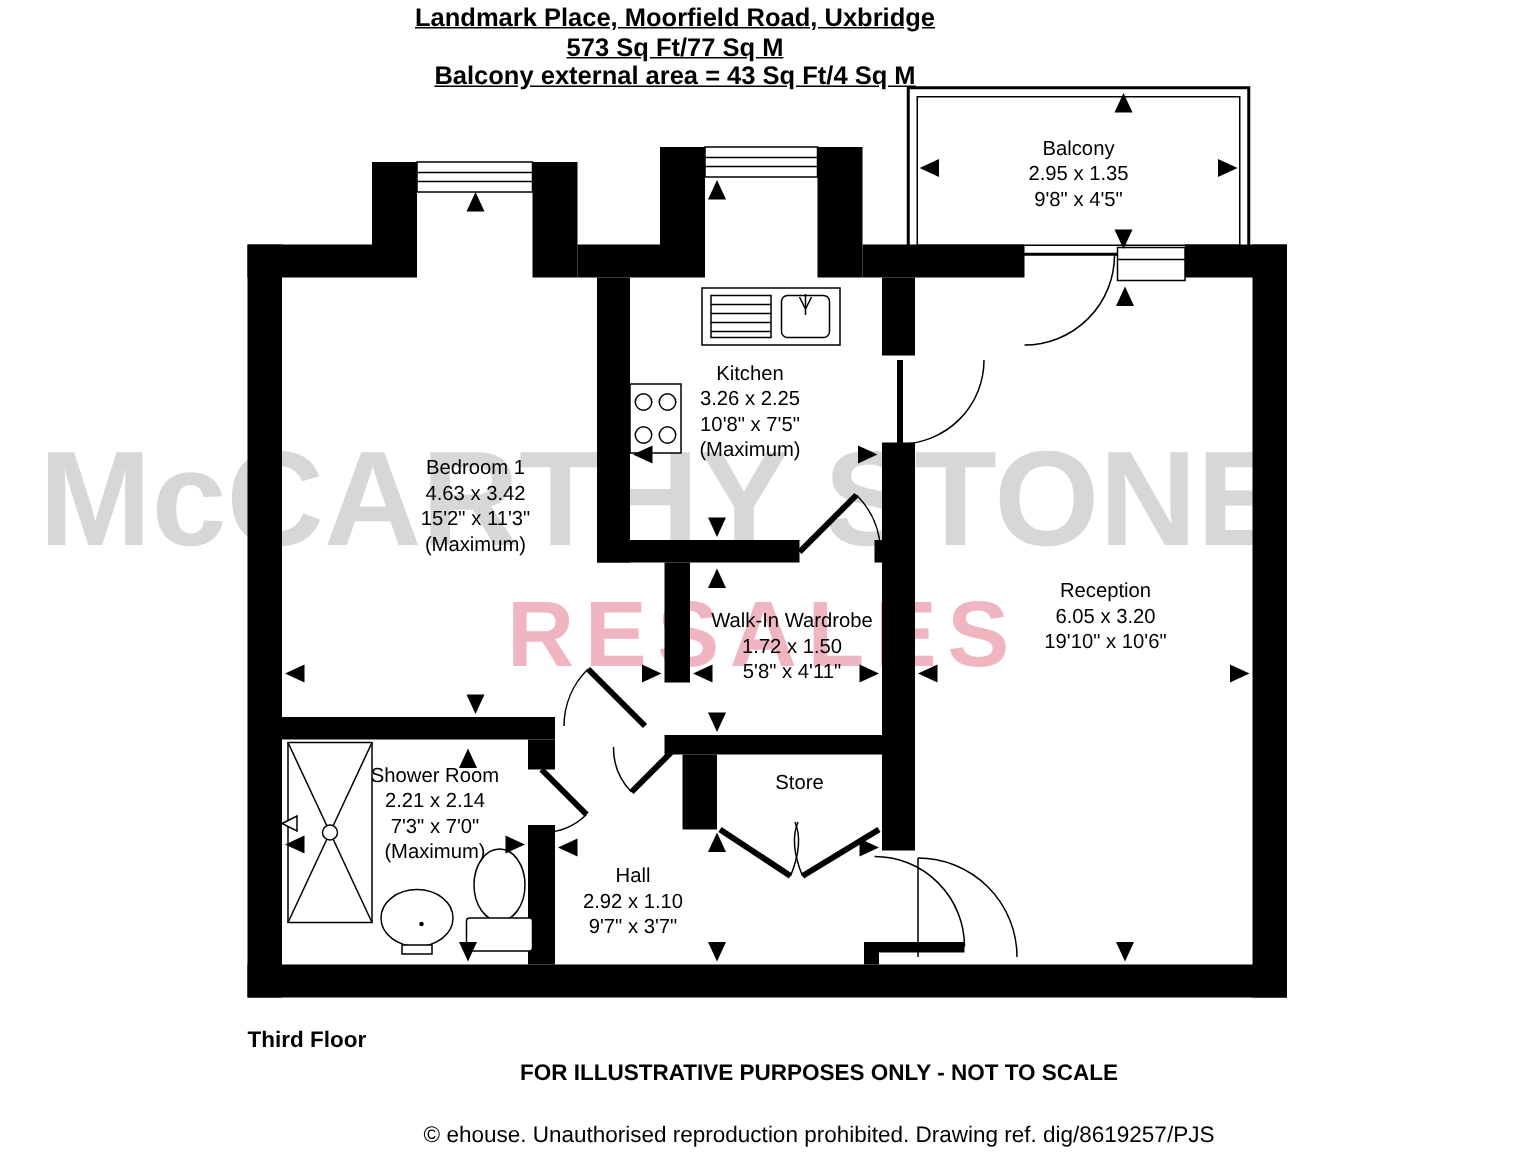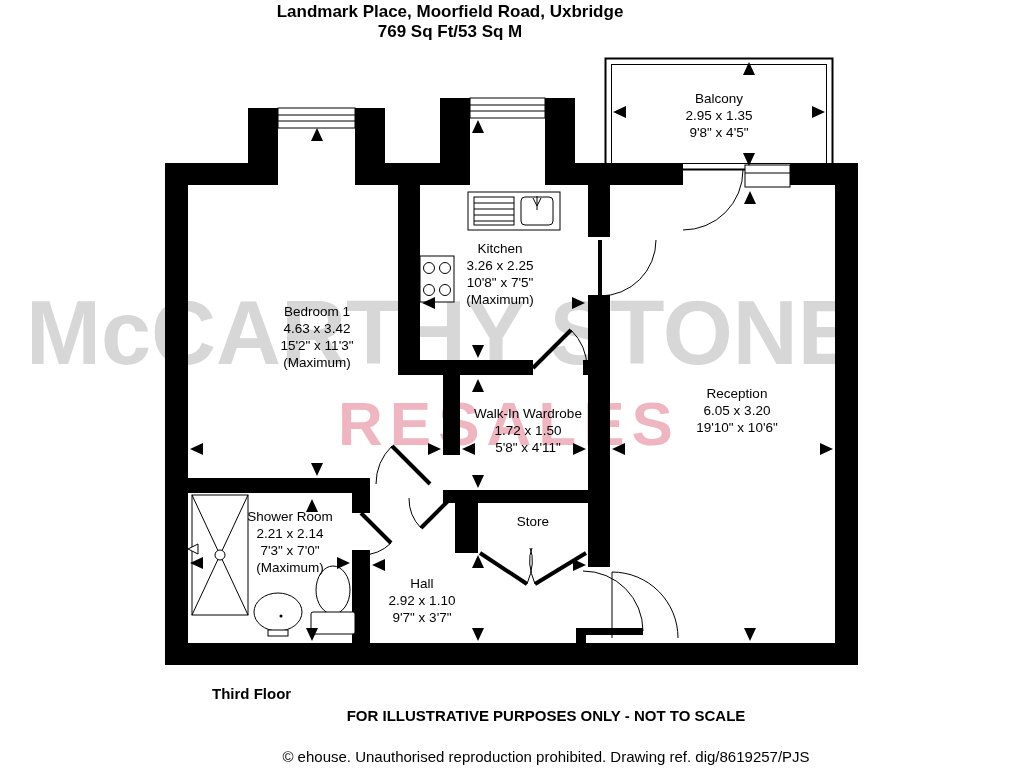--- a/index.html
+++ b/index.html
@@ -1,43 +1,44 @@
 <!DOCTYPE html>
 <html><head>
 <meta charset="utf-8">
 <style>
   html,body{margin:0;padding:0;background:#ffffff;}
   #page{position:relative;width:1024px;height:768px;background:#ffffff;overflow:hidden;
         font-family:"Liberation Sans",sans-serif;color:#000;}
   .hdr{position:absolute;top:2px;left:0;width:900px;text-align:center;
-       font-weight:bold;font-size:17px;line-height:19.5px;}
+       font-weight:bold;font-size:17px;line-height:19.5px;text-decoration:underline;}
   .wm1{position:absolute;top:288px;left:26px;width:980px;font-weight:bold;font-size:90px;
        line-height:1;color:#d7d7d7;white-space:nowrap;letter-spacing:0px;z-index:1;}
   .wm2{position:absolute;top:393px;left:338px;font-weight:bold;font-size:62px;line-height:1;
        color:#efb6c1;white-space:nowrap;letter-spacing:7px;z-index:1;}
   svg{position:absolute;top:0;left:0;z-index:2;}
   .lbl{font-family:"Liberation Sans",sans-serif;font-size:13.5px;fill:#000;}
   .wall{fill:#000;stroke:none;}
   .thin{fill:none;stroke:#000;stroke-width:1;}
   .leaf{stroke:#000;stroke-width:4;fill:none;}
   .arc{stroke:#000;stroke-width:1;fill:none;}
   .fix{fill:#fff;stroke:#000;stroke-width:1;}
   .arrow{fill:#000;}
   .ftr{position:absolute;left:0;width:1000px;text-align:center;font-size:15px;padding-left:46px;}
   .ftr-bold{font-weight:bold;}
-  #floor-label{position:absolute;left:165px;top:685px;font-size:15px;font-weight:bold;margin-left:47px;}
+  #floor-label{position:absolute;left:165px;top:685px;font-size:15px;font-weight:bold;}
 </style>
 </head>
 <body>
 
 <div id="page">
 
   <div class="hdr">
     <div>Landmark Place,  Moorfield Road, Uxbridge</div>
-    <div>769 Sq Ft/53 Sq M</div>
+    <div>573 Sq Ft/77 Sq M</div>
+    <div>Balcony external area = 43 Sq Ft/4 Sq M</div>
   </div>
 
   <div class="wm1">McCARTHY STONE</div>
   <div class="wm2">RESALES</div>
 
   <svg width="1024" height="768" viewBox="0 0 1024 768">
 
     <g>
       <rect x="605.5" y="58.5" width="227" height="111" fill="none" stroke="#000" stroke-width="2"></rect>
       <rect x="611.5" y="64.5" width="215" height="99" fill="none" stroke="#000" stroke-width="1"></rect>

